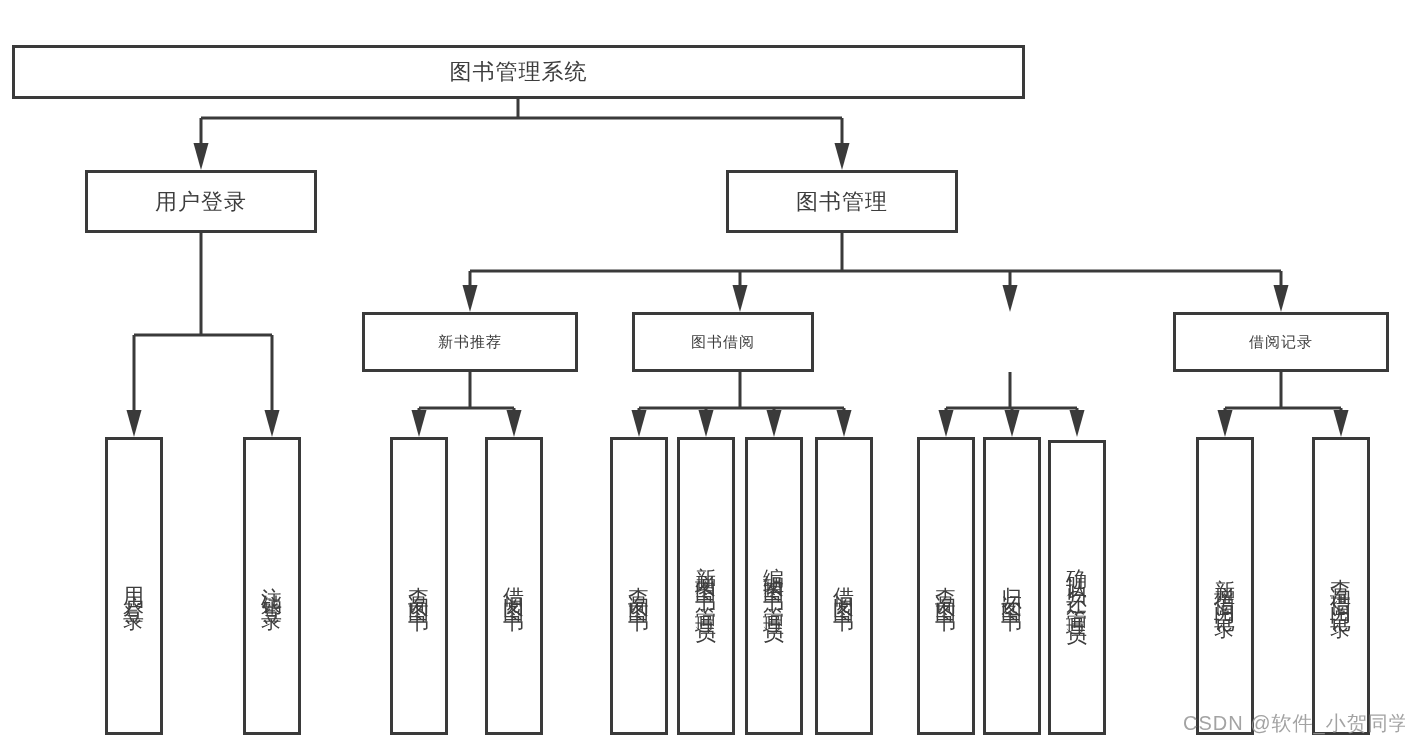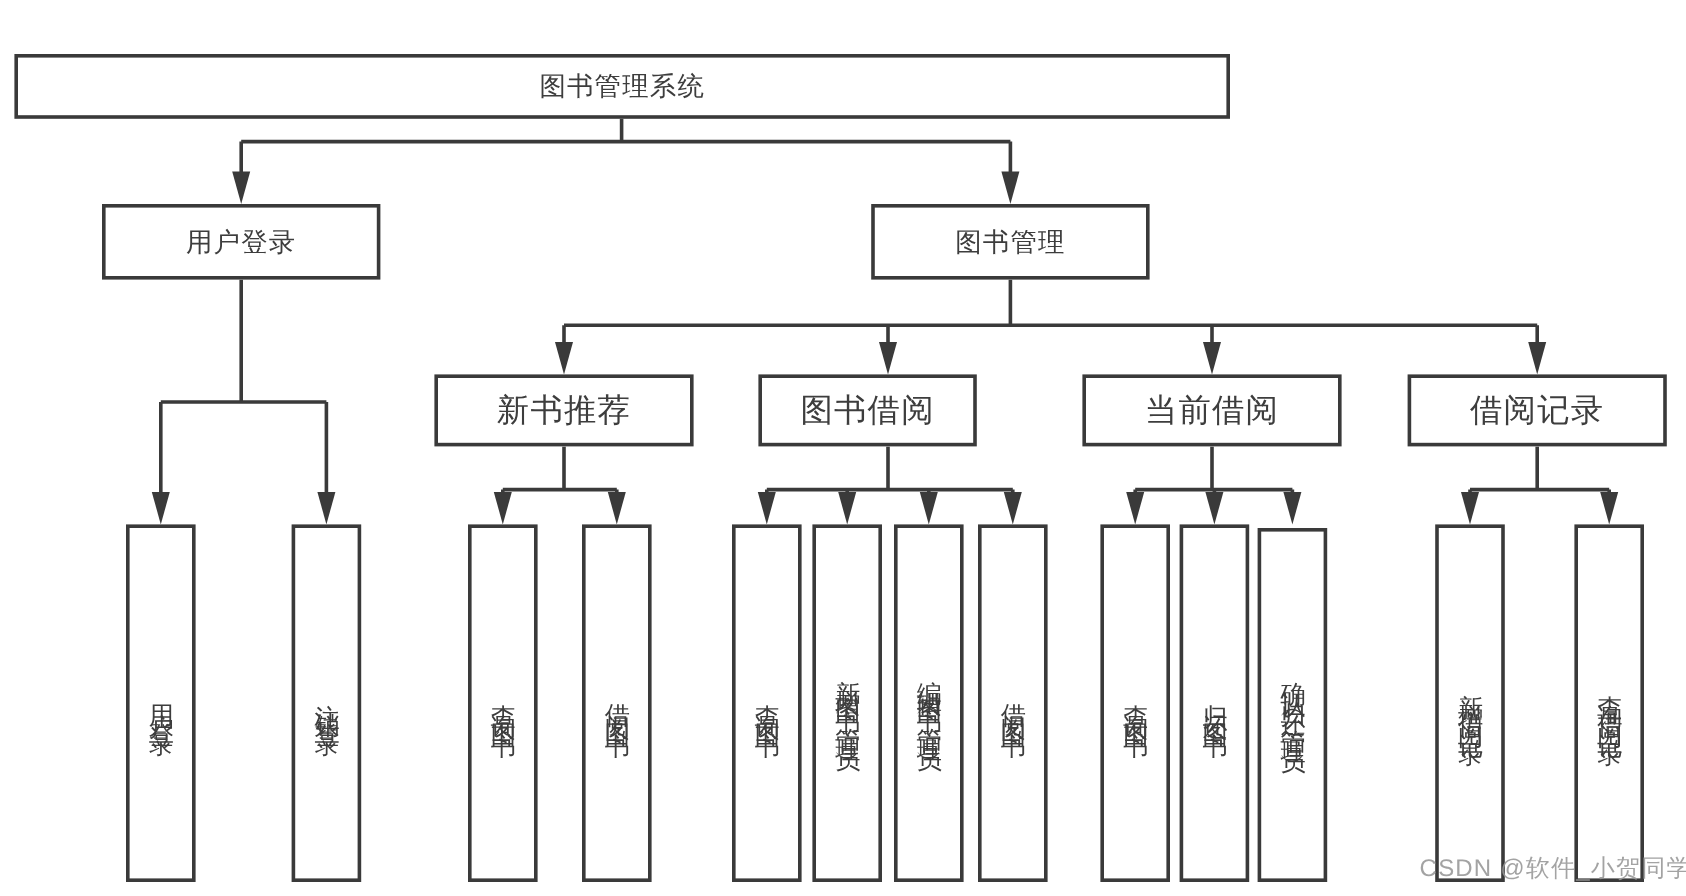--- a/index.html
+++ b/index.html
@@ -12,21 +12,21 @@
     position:absolute;box-sizing:border-box;border:3px solid #3a3a3a;background:#ffffff;
     display:flex;align-items:center;justify-content:center;
     color:#3d3d3d;font-size:22px;letter-spacing:1px;
   }
   .vnode{position:absolute;box-sizing:border-box;border:3px solid #3a3a3a;background:#ffffff;}
   .vnode > span{
     position:absolute;top:50%;left:50%;transform:translate(-50%,-50%);
     writing-mode:vertical-rl;text-orientation:mixed;white-space:nowrap;
     color:#3d3d3d;font-size:21px;letter-spacing:8px;line-height:1;
   }
-  .lvl3{font-size:27px;}
+  .lvl3{font-size:15px;}
   #watermark{
     position:absolute;left:1183px;top:710px;z-index:5;
     font-size:20px;color:rgba(150,150,150,0.88);letter-spacing:1px;white-space:nowrap;
   }
 </style>
 </head>
 <body>
 
 <div id="canvas">
 
@@ -87,23 +87,20 @@
   <div class="node" style="left:726px;top:170px;width:232px;height:63px;">
     <span>图书管理</span>
   </div>
 
   <div class="node lvl3" style="left:362px;top:312px;width:216px;height:60px;">
     <span>新书推荐</span>
   </div>
   <div class="node lvl3" style="left:632px;top:312px;width:182px;height:60px;">
     <span>图书借阅</span>
   </div>
-  <div class="node lvl3" style="left:902px;top:312px;width:216px;height:60px;">
-    <span>当前借阅</span>
-  </div>
   <div class="node lvl3" style="left:1173px;top:312px;width:216px;height:60px;">
     <span>借阅记录</span>
   </div>
 
   <div class="vnode" style="left:105px;top:437px;width:58px;height:298px;">
     <span>用户登录</span>
   </div>
   <div class="vnode" style="left:243px;top:437px;width:58px;height:298px;">
     <span>注销登录</span>
   </div>

